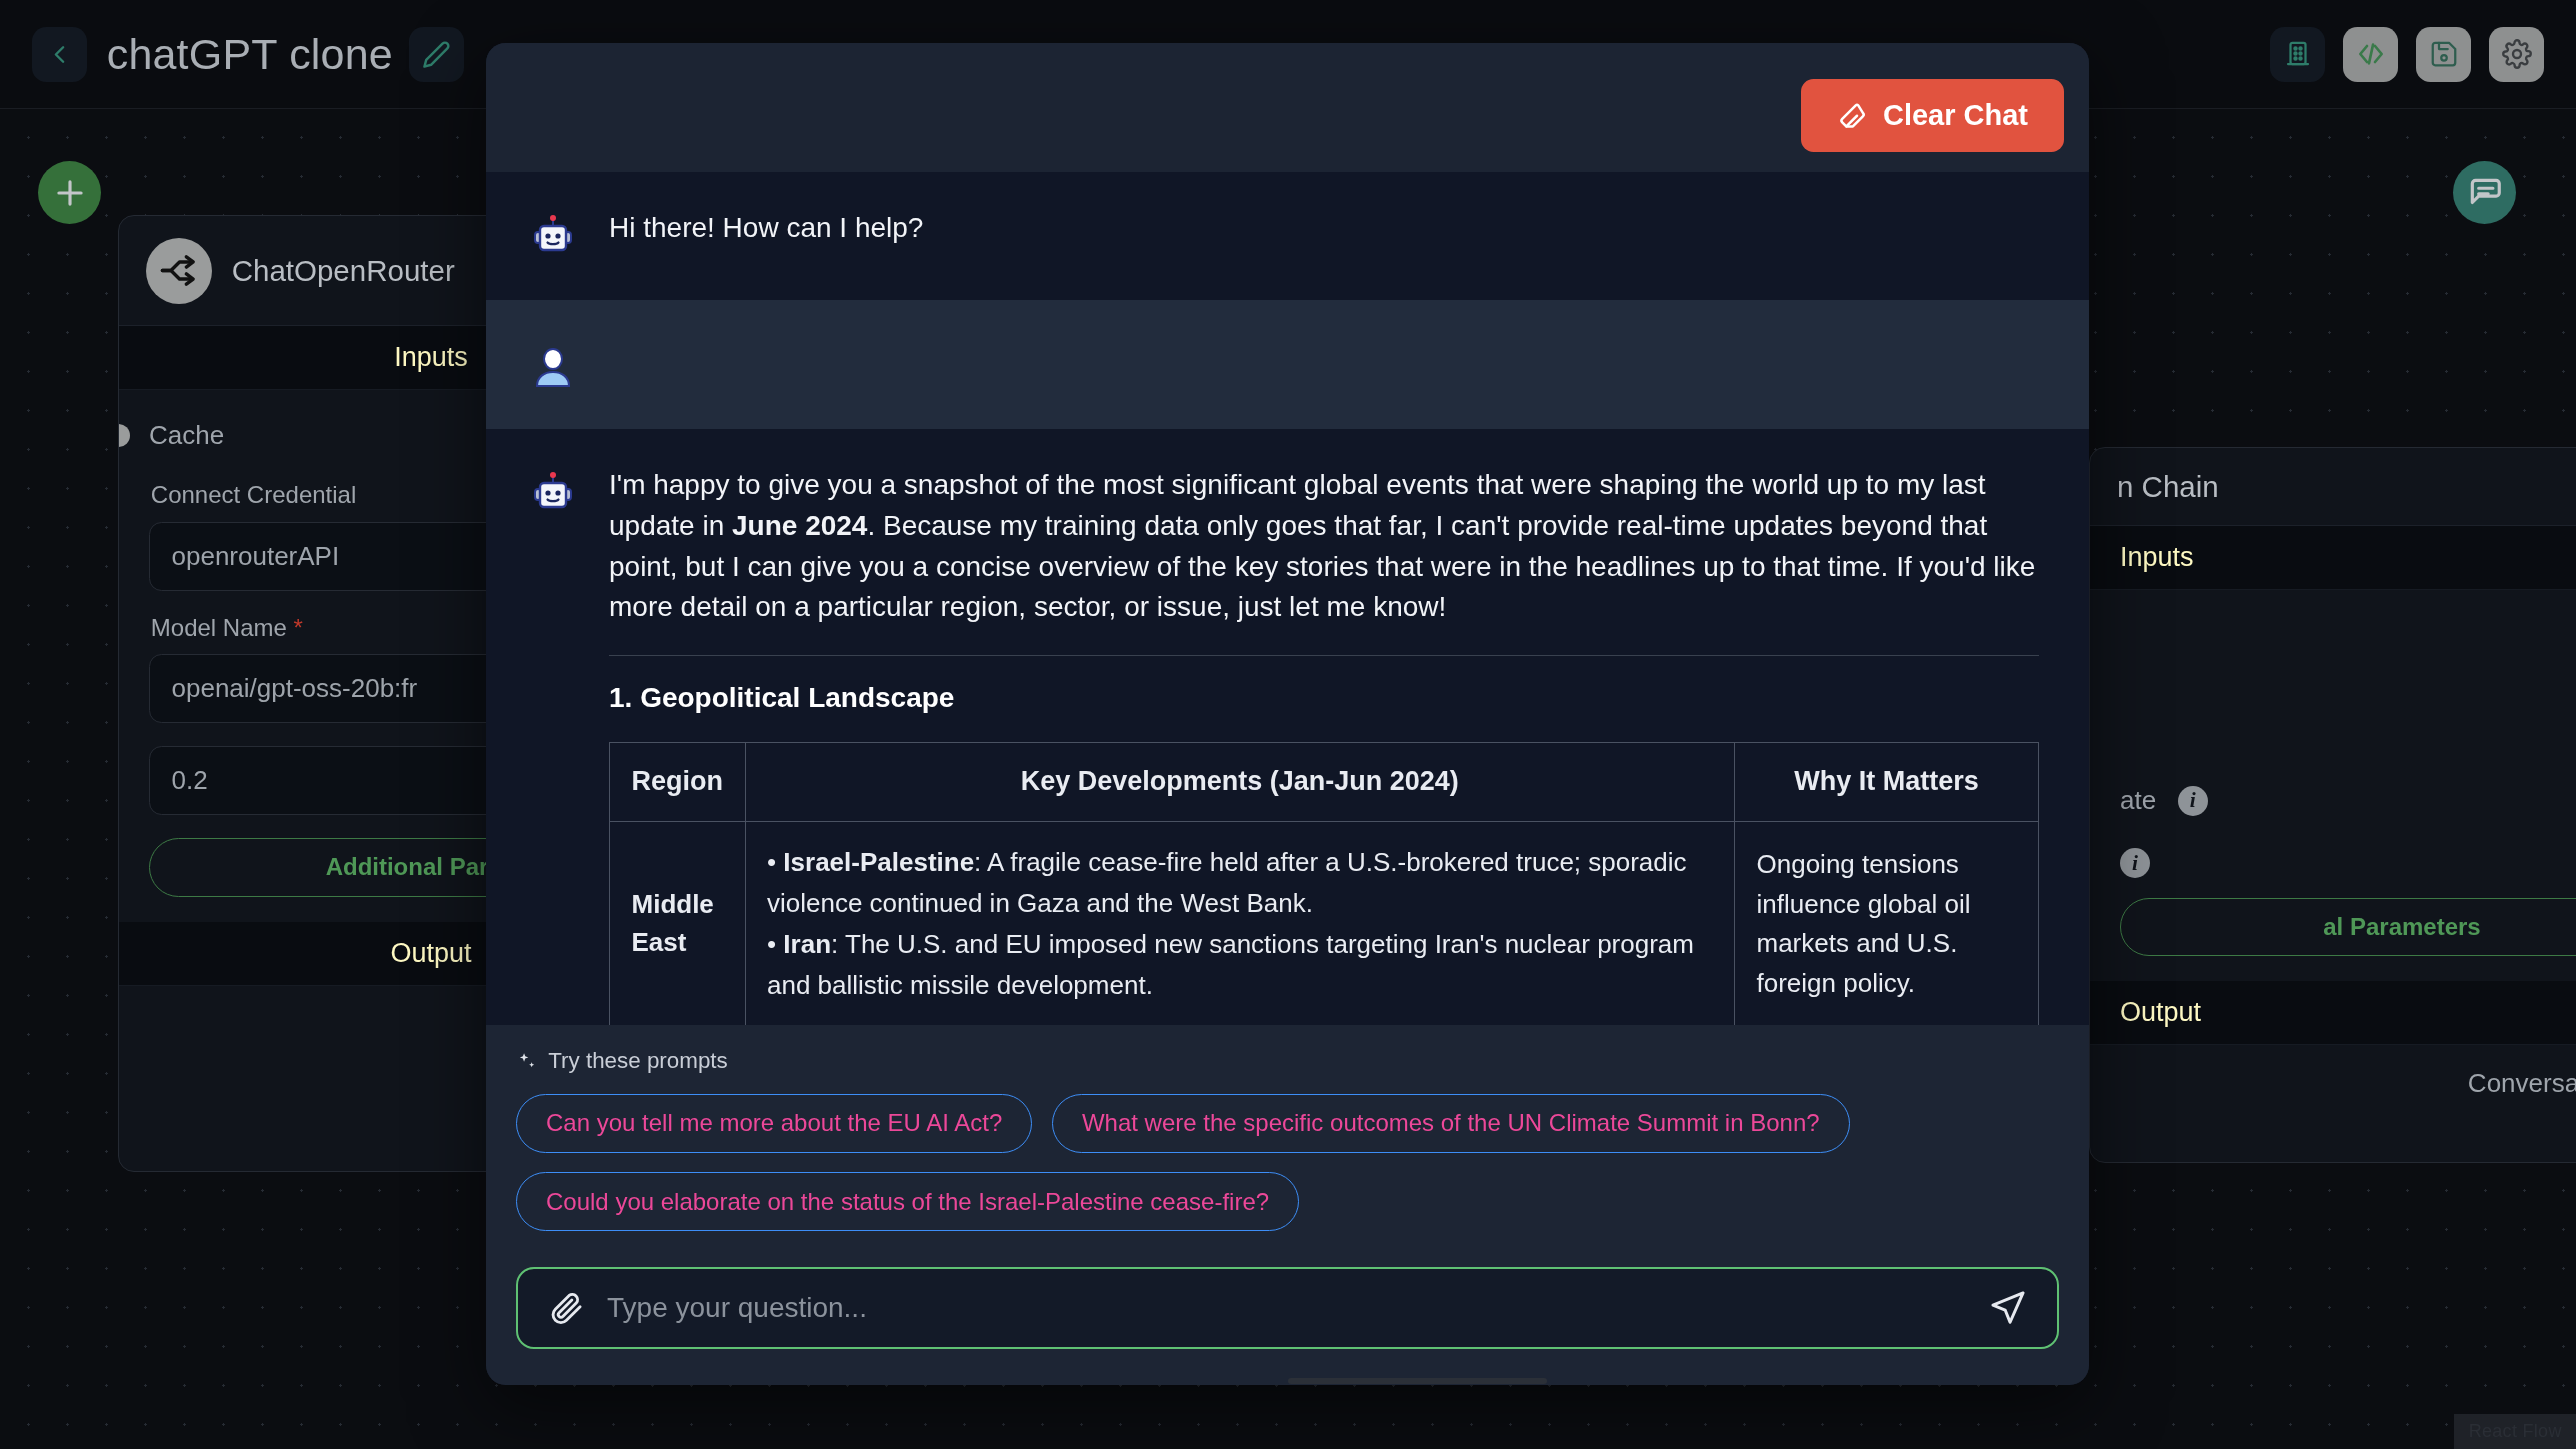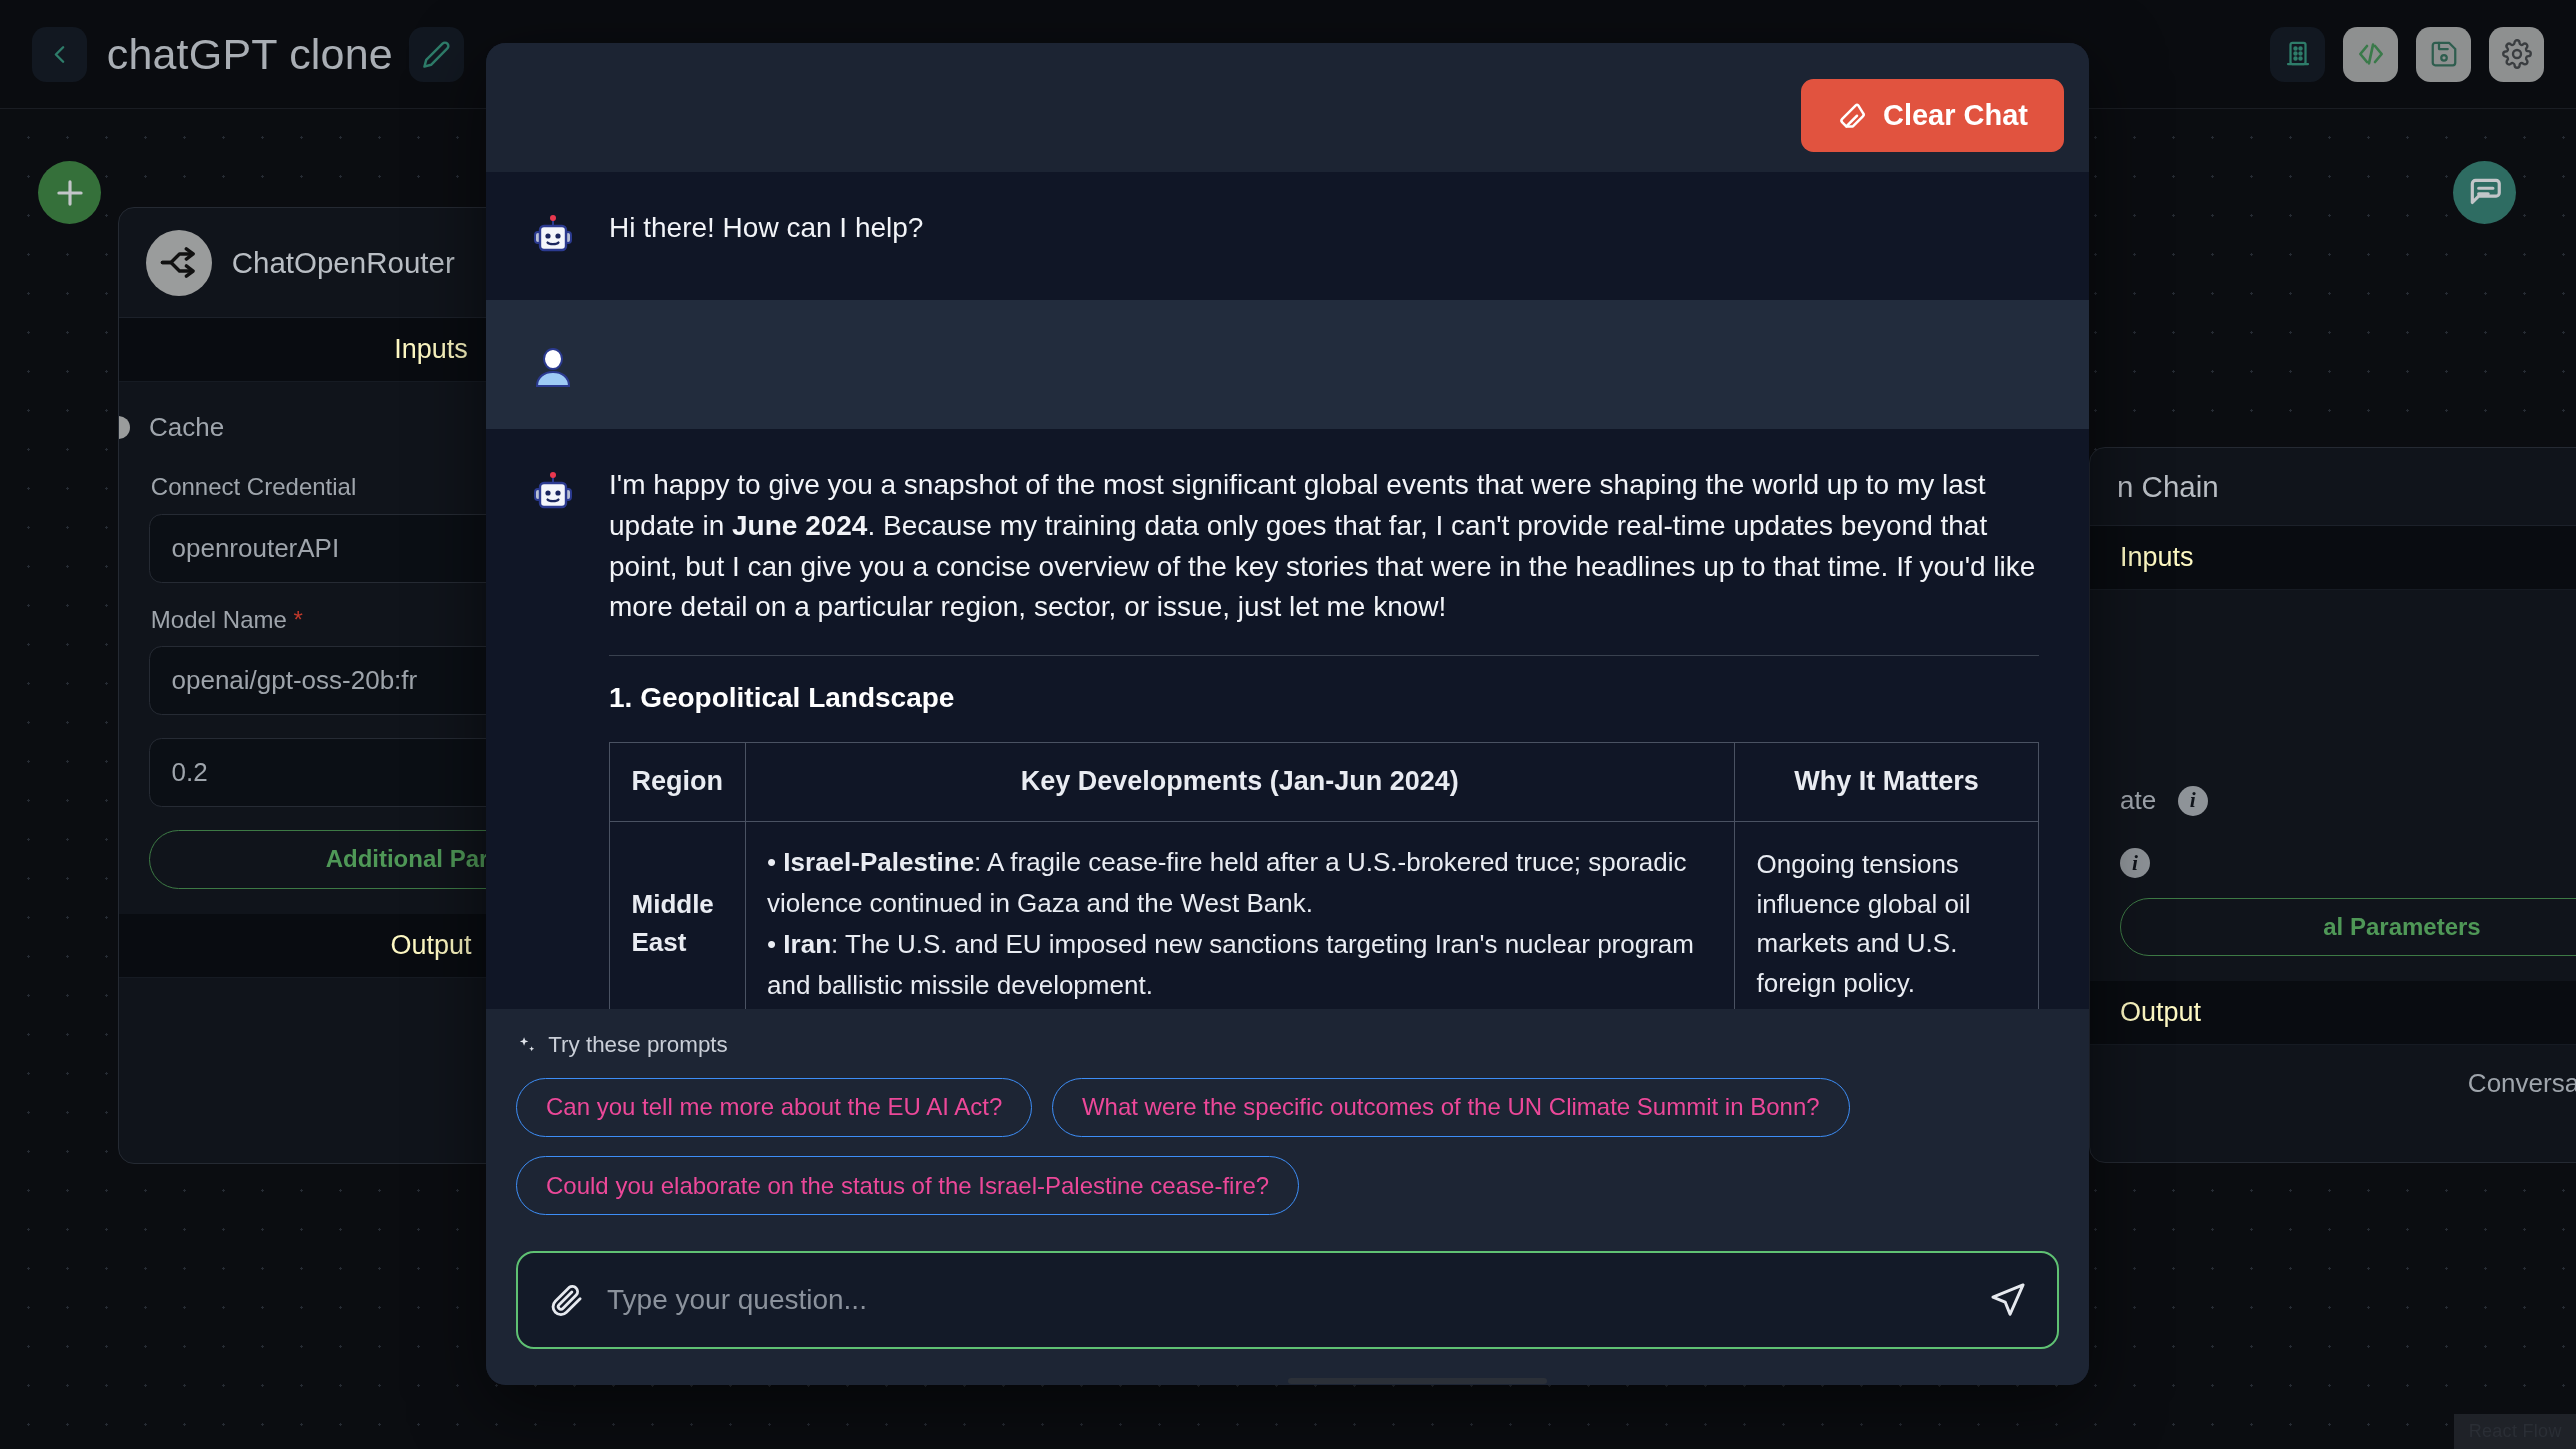--- a/index.html
+++ b/index.html
@@ -42,21 +42,21 @@
     font-size: 43px; font-weight: 400; color: #a9aeb4;
     margin: 0 16px 0 19.7px; letter-spacing: 0.2px; white-space: nowrap;
   }
   .topbar-right { margin-left: auto; display: flex; gap: 18px; align-items: center; }
 
   
   .node {
     position: absolute; border-radius: 16px; background: #10141b;
     border: 0.9px solid #252a33; overflow: hidden;
   }
-  .node-left { left: 118px; top: 207px; width: 626px; height: 957px; }
+  .node-left { left: 118px; top: 215px; width: 626px; height: 957px; }
   .node-head {
     display: flex; align-items: center; gap: 19.7px; padding: 21.5px 25px 21.5px 27px;
     border-bottom: 0.9px solid #1c212a;
   }
   .node-avatar {
     width: 66px; height: 66px; border-radius: 50%; background: #9a9c9c;
     display: flex; align-items: center; justify-content: center; flex: 0 0 auto;
   }
   .node-title { font-size: 29.5px; color: #b9bec4; }
   .band {
@@ -143,21 +143,21 @@
     font-size: 22.4px; color: #c9ced7; margin-bottom: 19.7px; }
   .chips { display: flex; flex-wrap: wrap; gap: 19.7px; }
   .chip {
     border: 1.8px solid #3d8ef7; color: #ec4899; border-radius: 894px;
     padding: 14.3px 29px; font-size: 24px; cursor: pointer; white-space: nowrap;
   }
   .composer { flex: 0 0 auto; background: #1d2534; padding: 27px 30px 36px 30px; }
   .composer-box {
     display: flex; align-items: center; gap: 23px;
     background: #131a28; border: 2.7px solid #5fc173; border-radius: 18px;
-    padding: 19.7px 30px; height: 98px;
+    padding: 19.7px 30px; height: 82px;
   }
   .composer-input { flex: 1 1 auto; font-size: 28px; color: #8b929c; }
   .scroll-track {
     position: absolute; left: 1288px; top: 1378px; width: 259px; height: 6.3px;
     background: #2b3038; border-radius: 3.6px; z-index: 30;
   }
 </style>
 </head>
 <body>
 

